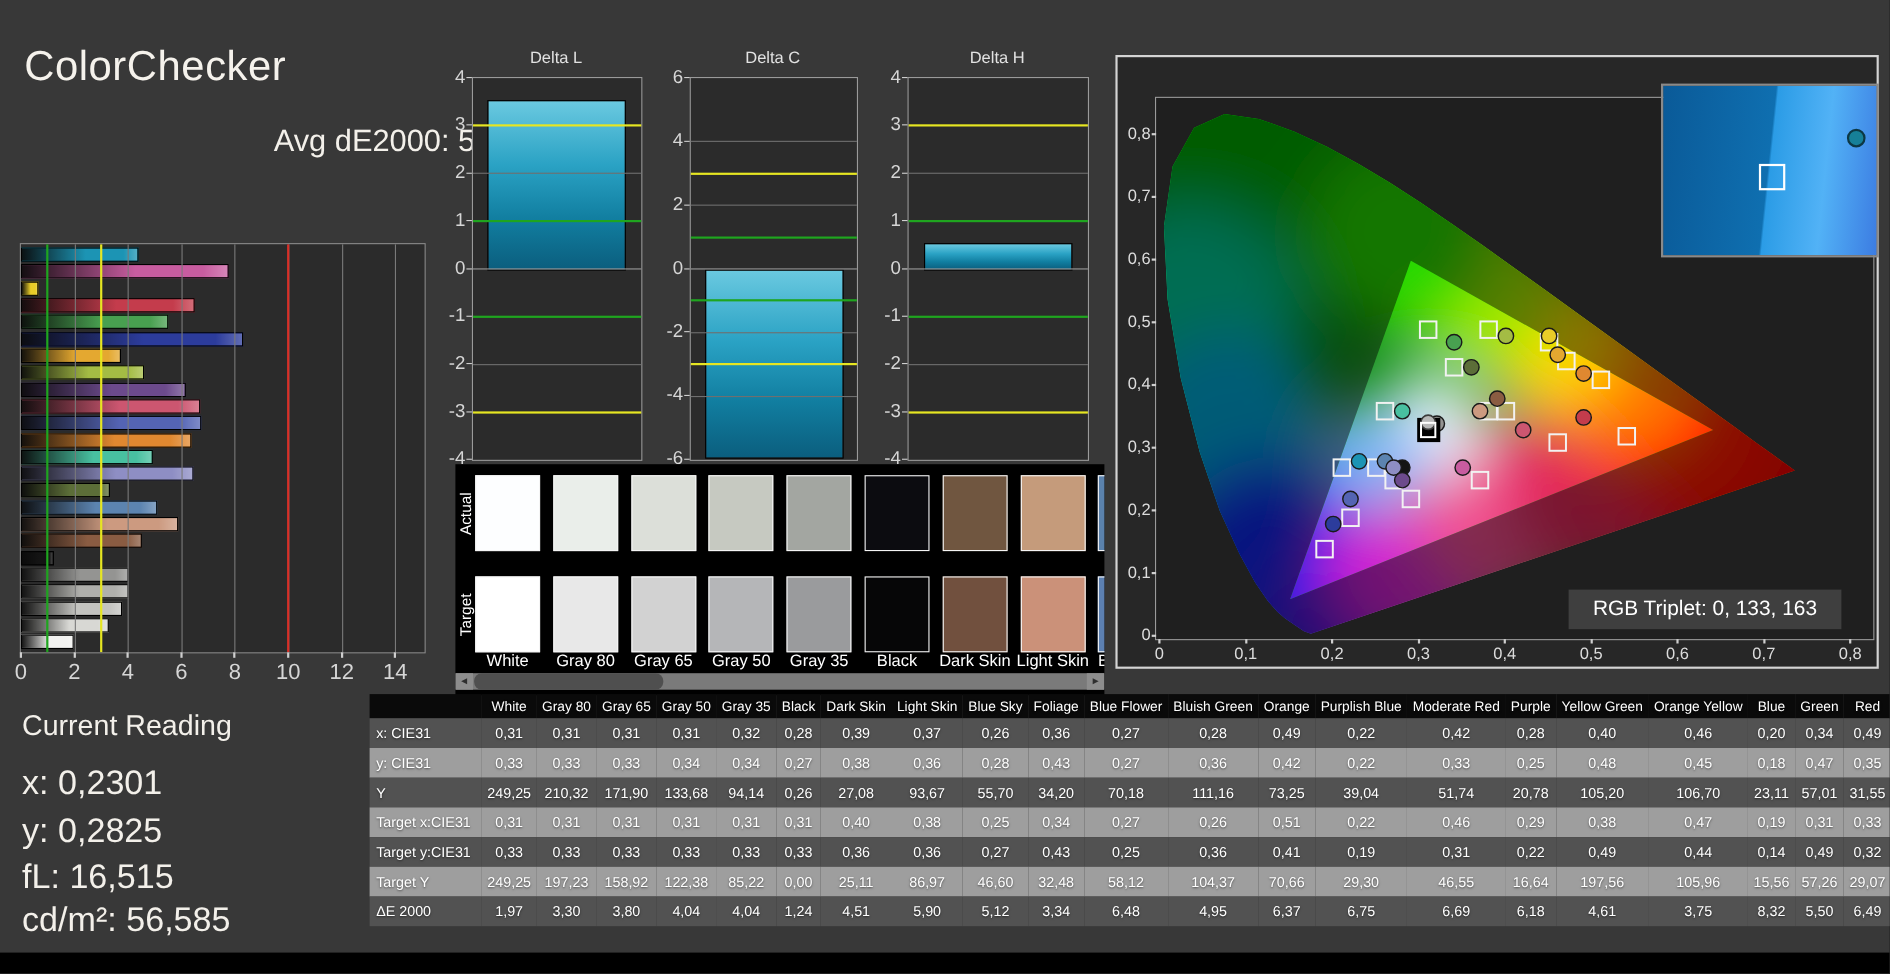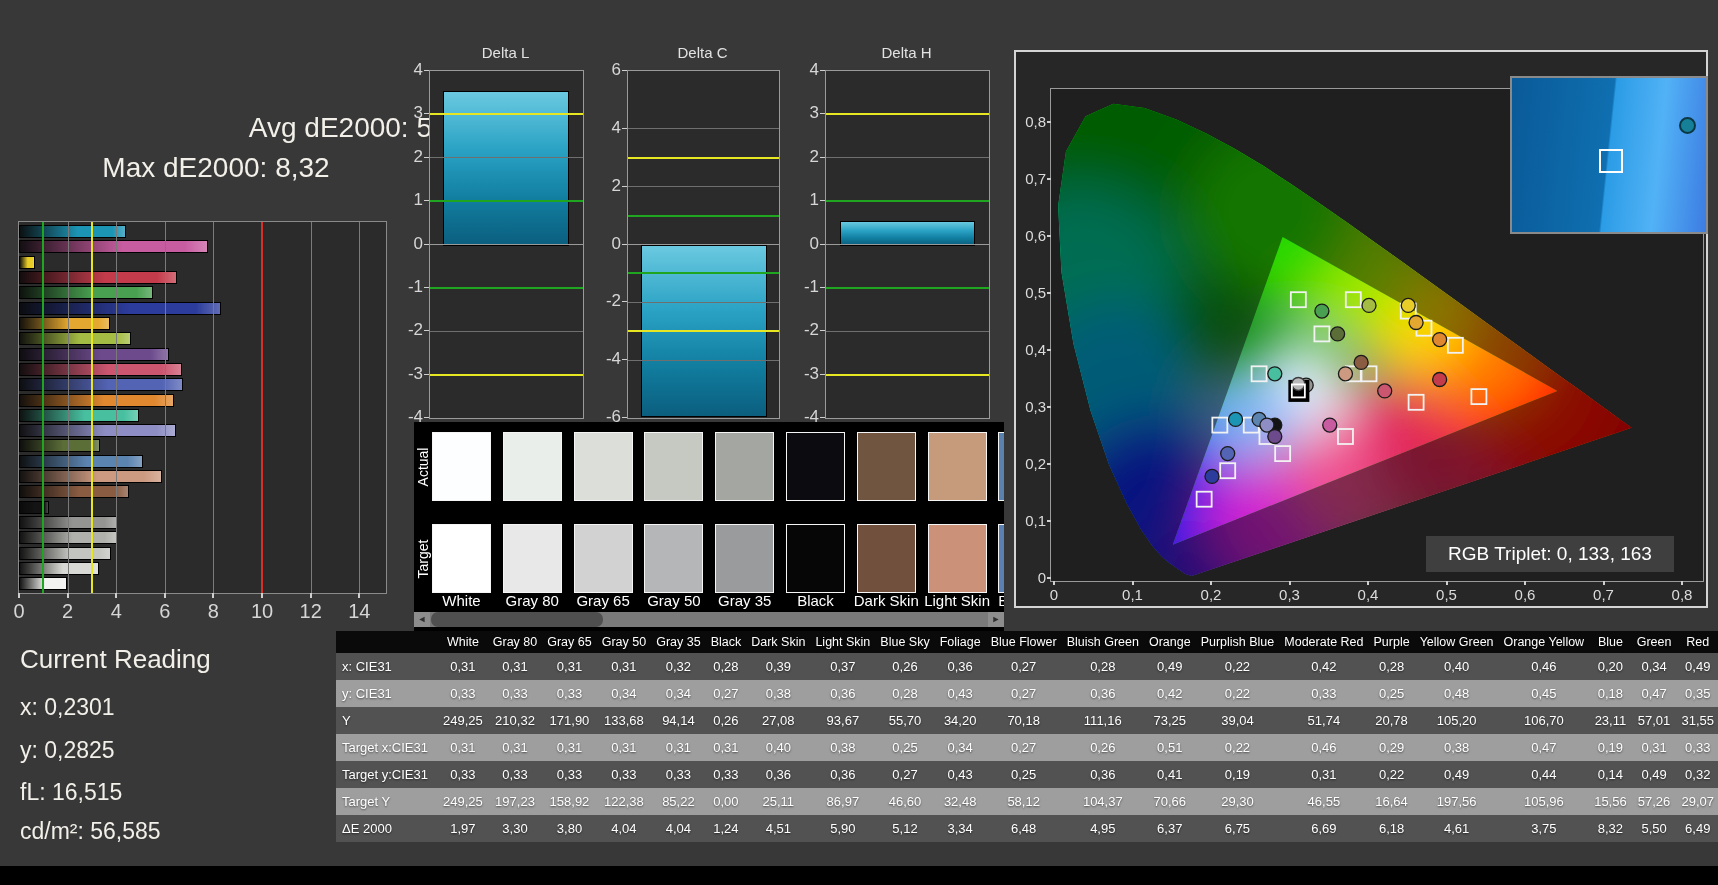--- a/index.html
+++ b/index.html
@@ -13,21 +13,21 @@
   
   .de-title{left:18px;top:199px;width:367px;text-align:center;font-size:15px;color:#e2e2e2;}
   .de-plot{left:18px;top:221px;width:367px;height:371px;background:#2b2b2b;border:1px solid #8a8a8a;overflow:hidden;}
   .de-bar{position:absolute;height:11px;border:1px solid #000;z-index:1;}
   .vline{position:absolute;top:0;bottom:0;z-index:2;}
   .de-axis-label{position:absolute;top:600px;width:40px;margin-left:-20px;text-align:center;
                  font-size:20px;color:#d6d6d6;}
   .de-tick{position:absolute;top:593px;width:2px;height:5px;background:#cfcfcf;}
   
   .cr-title{left:20px;top:644px;font-size:26px;color:#f3f0ea;}
-  .cr-line{left:20px;font-size:23px;color:#f3f0ea;}
+  .cr-line{left:20px;font-size:31px;color:#f3f0ea;}
   
   .d-title{position:absolute;top:44px;text-align:center;font-size:15px;color:#e2e2e2;}
   .d-plot{position:absolute;top:70px;height:347px;background:#2b2b2b;border:1px solid #9a9a9a;}
   .d-ylab{position:absolute;width:26px;text-align:right;font-size:17px;color:#d6d6d6;}
   .d-tick{position:absolute;width:5px;height:1px;background:#cfcfcf;}
   .hline{position:absolute;left:0;right:0;z-index:3;}
   .d-bar{position:absolute;z-index:2;border:1px solid #000;
          background:linear-gradient(180deg,#6ac9e0 0%,#2aa2c4 38%,#117ea0 70%,#0b5e7e 100%);}
   
   .sw-panel{left:414px;top:422px;width:590px;height:210px;background:#000;overflow:hidden;}
@@ -65,22 +65,22 @@
   tbody tr:nth-child(odd){background:#525252;}
   tbody tr:nth-child(even){background:#9e9e9e;}
   td.rowlab,th.rowlab{text-align:left;padding-left:6px;padding-right:10px;}
   .footer-bar{left:0;top:866px;width:1718px;height:19px;background:#000;}
 </style>
 </head>
 <body>
 
 <div id="root">
 
+  <div class="abs cc-title">ColorChecker</div>
   <div class="abs cc-avg">Avg dE2000: 5</div>
-  <div class="abs cc-max">Max dE2000: 8,32</div>
 
   <div class="abs de-plot" id="de-plot">
       <div class="de-bar" style="top: 3px; left: 0px; width: 105.183px; background: linear-gradient(90deg, rgba(10, 10, 10, 0.95) 0%, rgb(28, 148, 180) 55%, rgb(28, 148, 180) 88%, rgba(255, 255, 255, 0.25) 100%), rgb(28, 148, 180);"></div>
       <div class="de-bar" style="top: 18.32px; left: 0px; width: 187.09px; background: linear-gradient(90deg, rgba(10, 10, 10, 0.95) 0%, rgb(200, 92, 160) 55%, rgb(200, 92, 160) 88%, rgba(255, 255, 255, 0.25) 100%), rgb(200, 92, 160);"></div>
       <div class="de-bar" style="top: 33.64px; left: 0px; width: 14.2841px; background: linear-gradient(90deg, rgba(10, 10, 10, 0.95) 0%, rgb(232, 204, 40) 55%, rgb(232, 204, 40) 88%, rgba(255, 255, 255, 0.25) 100%), rgb(232, 204, 40);"></div>
       <div class="de-bar" style="top: 48.96px; left: 0px; width: 155.737px; background: linear-gradient(90deg, rgba(10, 10, 10, 0.95) 0%, rgb(196, 60, 76) 55%, rgb(196, 60, 76) 88%, rgba(255, 255, 255, 0.25) 100%), rgb(196, 60, 76);"></div>
       <div class="de-bar" style="top: 64.28px; left: 0px; width: 131.675px; background: linear-gradient(90deg, rgba(10, 10, 10, 0.95) 0%, rgb(72, 160, 80) 55%, rgb(72, 160, 80) 88%, rgba(255, 255, 255, 0.25) 100%), rgb(72, 160, 80);"></div>
       <div class="de-bar" style="top: 79.6px; left: 0px; width: 200.215px; background: linear-gradient(90deg, rgba(10, 10, 10, 0.95) 0%, rgb(44, 60, 156) 55%, rgb(44, 60, 156) 88%, rgba(255, 255, 255, 0.25) 100%), rgb(44, 60, 156);"></div>
       <div class="de-bar" style="top: 94.92px; left: 0px; width: 89.1424px; background: linear-gradient(90deg, rgba(10, 10, 10, 0.95) 0%, rgb(228, 168, 48) 55%, rgb(228, 168, 48) 88%, rgba(255, 255, 255, 0.25) 100%), rgb(228, 168, 48);"></div>
       <div class="de-bar" style="top: 110.24px; left: 0px; width: 110.044px; background: linear-gradient(90deg, rgba(10, 10, 10, 0.95) 0%, rgb(164, 188, 68) 55%, rgb(164, 188, 68) 88%, rgba(255, 255, 255, 0.25) 100%), rgb(164, 188, 68);"></div>

